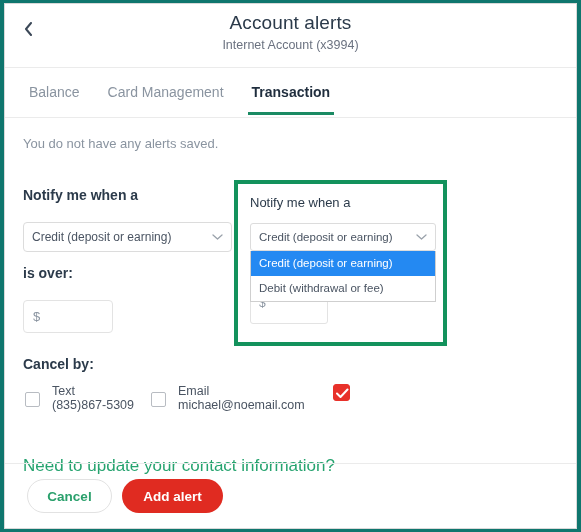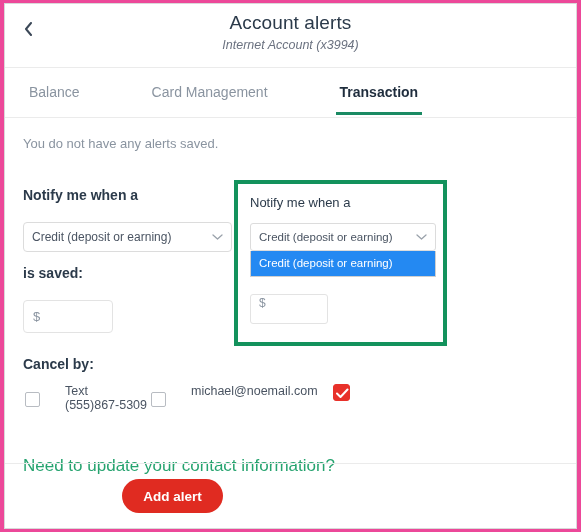--- a/index.html
+++ b/index.html
@@ -9,21 +9,21 @@
   }
   body {
     font-family: "Liberation Sans", sans-serif;
     -webkit-font-smoothing: antialiased;
   }
   #screen {
     position: relative;
     width: 581px;
     height: 532px;
     box-sizing: border-box;
-    background: #ec4899;
+    background: #0f766e;
     overflow: hidden;
   }
   .card {
     position: absolute;
     left: 4px;
     top: 3px;
     width: 573px;
     height: 526px;
     box-sizing: border-box;
     border: 1px solid #d9d9d9;
@@ -54,33 +54,31 @@
     font-size: 19px;
     color: #2b3a4a;
     padding-top: 8px;
     letter-spacing: .1px;
   }
   .page-subtitle {
     text-align: center;
     font-size: 12.5px;
     color: #6b7280;
     padding-top: 4px;
-    font-style: italic;
   }
 
   
   .tabs {
     position: relative;
     height: 50px;
     border-bottom: 1px solid #ebebeb;
     box-sizing: border-box;
     padding-left: 10px;
     display: flex;
     align-items: flex-start;
-    gap: 44px;
   }
   .tab {
     position: relative;
     font-size: 14px;
     color: #8a94a0;
     padding: 16px 14px 15px 14px;
     cursor: pointer;
     white-space: nowrap;
   }
   .tab.active {
@@ -270,21 +268,21 @@
     width: 17px;
     height: 17px;
     border-radius: 3px;
   }
   .cbox.checked svg {
     position: absolute;
     left: 2px;
     top: 3px;
   }
   .cb-labels {
-    margin-left: 25px;
+    margin-left: 12px;
     line-height: 14px;
   }
   .cb-line1 { font-size: 12.5px; color: #4a5462; }
   .cb-line2 { font-size: 12.5px; color: #4a5462; }
   .cb-single {
     margin-left: 9px;
     font-size: 13px;
     color: #4a5462;
   }
 
@@ -368,21 +366,21 @@
 
     <div class="select-box left-select">
       <span class="select-value">Credit (deposit or earning)</span>
       <span class="chev">
         <svg width="11" height="7" viewBox="0 0 11 7">
           <path d="M1 1.5 L5.5 5.5 L10 1.5" fill="none" stroke="#9aa2ab" stroke-width="1.3" stroke-linecap="round" stroke-linejoin="round"></path>
         </svg>
       </span>
     </div>
 
-    <div class="field-label left-label-2">is saved:</div>
+    <div class="field-label left-label-2">is over:</div>
 
     <div class="amount-box left-amount">
       <span>$</span>
     </div>
 
     <div class="callout">
       <div class="callout-label">Notify me when a</div>
 
       <div class="callout-select">
         <span class="select-value">Credit (deposit or earning)</span>
@@ -392,50 +390,53 @@
           </svg>
         </span>
       </div>
 
       <div class="callout-amount">
         <span>$</span>
       </div>
 
       <div class="option-list">
         <div class="option selected">Credit (deposit or earning)</div>
+        <div class="option">Debit (withdrawal or fee)</div>
       </div>
     </div>
 
     <div class="notify-by-label">Cancel by:</div>
 
     <div class="checkrow cb-text">
       <div class="cbox"></div>
       <div class="cb-labels">
         <div class="cb-line1">Text</div>
-        <div class="cb-line2">(555)867-5309</div>
+        <div class="cb-line2">(835)867-5309</div>
       </div>
     </div>
 
     <div class="checkrow cb-email">
       <div class="cbox"></div>
       <div class="cb-labels">
+        <div class="cb-line1">Email</div>
         <div class="cb-line2">michael@noemail.com</div>
       </div>
     </div>
 
     <div class="checkrow cb-inapp">
       <div class="cbox checked">
         <span>
           <svg width="13" height="11" viewBox="0 0 13 11">
             <path d="M1 5.5 L4.5 9 L11.5 1.5" fill="none" stroke="#ffffff" stroke-width="2" stroke-linecap="round" stroke-linejoin="round"></path>
           </svg>
         </span>
       </div>
     </div>
 
     <div class="contact-link">Need to update your contact information?</div>
 
     <div class="footer">
+      <div class="btn btn-cancel">Cancel</div>
       <div class="btn btn-primary">Add alert</div>
     </div>
 
   </div>
 </div>
 
 </body></html>

